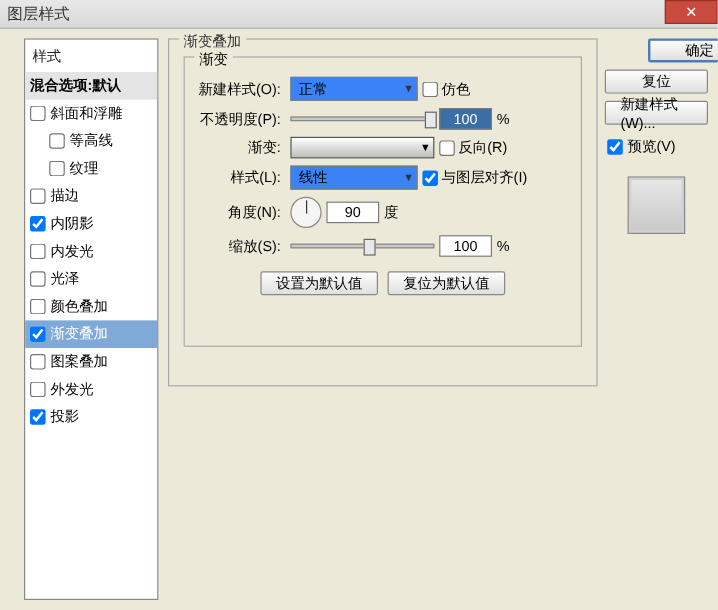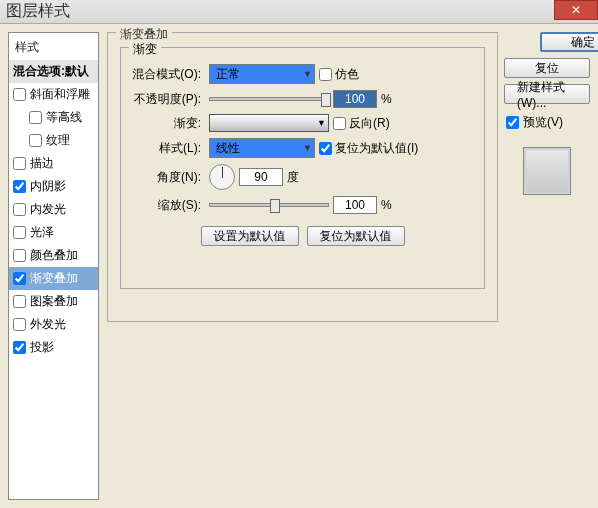--- a/index.html
+++ b/index.html
@@ -1,21 +1,21 @@
 <!DOCTYPE html>
 <html><head>
 <meta charset="utf-8">
 <style>
 * { box-sizing: border-box; margin: 0; padding: 0; font-family: "Microsoft YaHei", SimSun, sans-serif; font-size: 12px; }
 body { background: #ece9d8; width: 598px; height: 508px; overflow: hidden; }
 .titlebar { background: linear-gradient(180deg,#e8e8e8 0%,#d8d8d8 100%); height: 24px; display:flex; align-items:center; padding:0 6px; border-bottom:1px solid #aaa; position:relative; }
-.titlebar .title { font-size:16px; color:#333; }
+.titlebar .title { font-size:13px; color:#333; }
 .titlebar .close { position:absolute; right:0; top:0; width:44px; height:20px; background:#c94b3f; border:1px solid #9a2f25; border-top-right-radius:0; display:flex; align-items:center; justify-content:center; color:#fff; font-size:13px; }
 .content { display:flex; height:484px; }
-.sidebar { width:91px; border:1px solid #888; margin:8px 4px 8px 8px; background:#fff; padding:2px 0; }
+.sidebar { width:112px; border:1px solid #888; margin:8px 4px 8px 20px; background:#fff; padding:2px 0; }
 .side-head { padding:4px 6px; color:#222; }
 .side-item { display:flex; align-items:center; padding:3px 4px; gap:4px; cursor:default; }
 .side-item.indent { padding-left:20px; }
 .side-item.selected { background:#7fa9d6; color:#fff; }
 .side-item input[type=checkbox] { width:13px; height:13px; }
 .side-item .label { flex:1; }
 .main { flex:1; padding:8px 4px 8px 4px; }
 .groupbox { border:1px solid #aaa; padding:8px 12px; position:relative; height: 290px; }
 .groupbox > .legend { position:absolute; top:-7px; left:8px; background:#ece9d8; padding:0 4px; color:#333; }
 .inner-group { border:1px solid #aaa; padding:10px 8px 42px 8px; position:relative; margin-top:6px; }
@@ -111,21 +111,21 @@
       </div>
   </div>
 
   <div class="main">
     <div class="groupbox">
       <span class="legend">渐变叠加</span>
       <div class="inner-group">
         <span class="legend">渐变</span>
 
         <div class="row">
-          <span class="lab">混合模式(O):</span>
+          <span class="lab">新建样式(O):</span>
           <div class="select" style="width:106px">
             <span>正常</span>
             <span class="arrow">▼</span>
           </div>
           <div class="cb">
             <input type="checkbox" style="">
             <span>仿色</span>
           </div>
         </div>
 
@@ -150,21 +150,21 @@
         </div>
 
         <div class="row">
           <span class="lab">样式(L):</span>
           <div class="select" style="width:106px">
             <span>线性</span>
             <span class="arrow">▼</span>
           </div>
           <div class="cb">
             <input type="checkbox" checked="" style="">
-            <span>复位为默认值(I)</span>
+            <span>与图层对齐(I)</span>
           </div>
         </div>
 
         <div class="row">
           <span class="lab">角度(N):</span>
           <div class="dial"></div>
           <div class="numbox">90</div>
           <span>度</span>
         </div>
 

